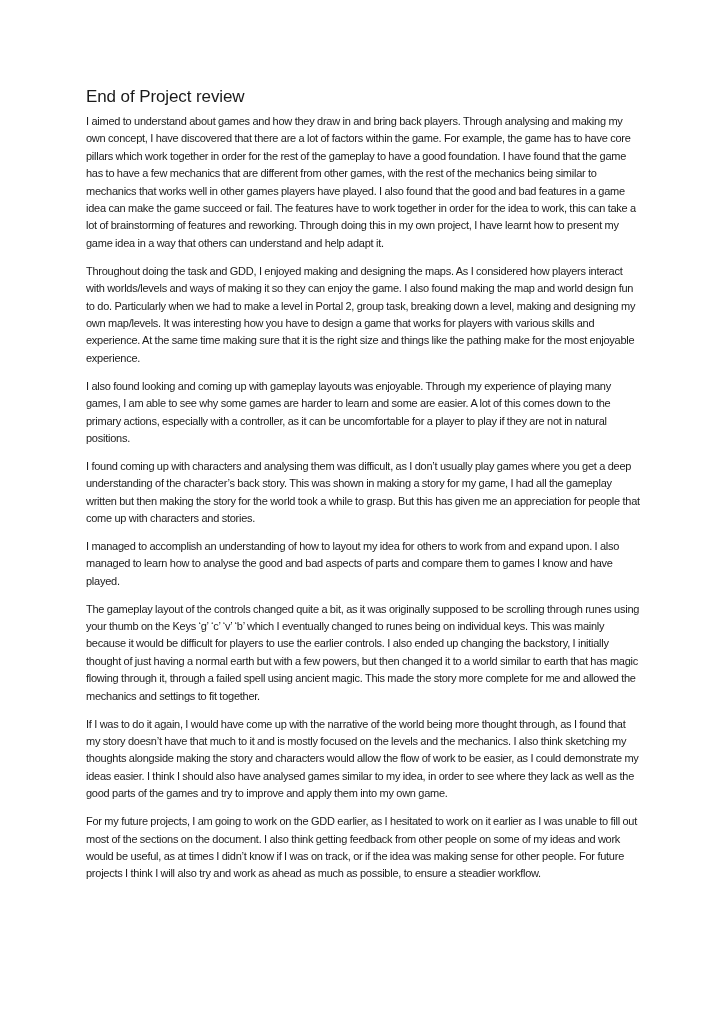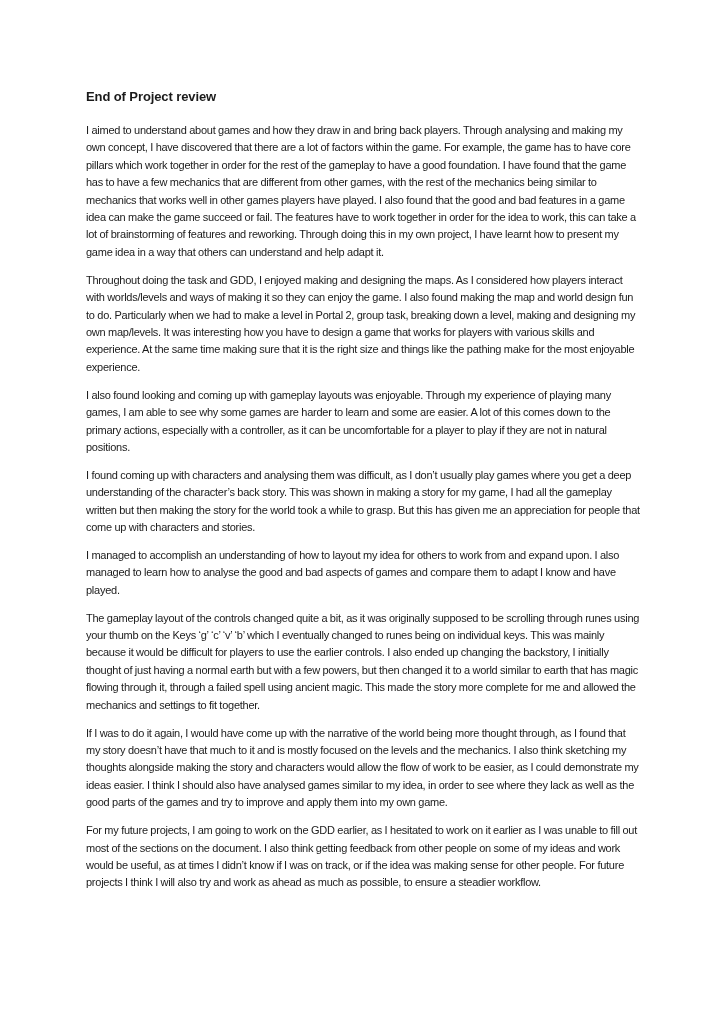--- a/index.html
+++ b/index.html
@@ -11,40 +11,40 @@
     }
     .page {
       position: absolute;
       left: 86px;
       top: 88px;
       width: 556px;
       font-family: "Liberation Sans", sans-serif;
       color: #1a1a1a;
     }
     .title {
-      font-weight: bold;
-      font-size: 13px;
+      font-weight: normal;
+      font-size: 17px;
       line-height: 17px;
-      margin: 0 0 17px 0;
+      margin: 0 0 8px 0;
       letter-spacing: -0.1px;
     }
     .para {
       font-size: 11px;
       line-height: 17.4px;
       margin: 0 0 10.5px 0;
       letter-spacing: -0.25px;
       word-spacing: -0.2px;
     }
   </style>
 </head>
 <body>
 
 <div class="page">
   <div class="title">End of Project review</div>
   <p class="para">I aimed to understand about games and how they draw in and bring back players. Through analysing and making my own concept, I have discovered that there are a lot of factors within the game. For example, the game has to have core pillars which work together in order for the rest of the gameplay to have a good foundation. I have found that the game has to have a few mechanics that are different from other games, with the rest of the mechanics being similar to mechanics that works well in other games players have played. I also found that the good and bad features in a game idea can make the game succeed or fail. The features have to work together in order for the idea to work, this can take a lot of brainstorming of features and reworking. Through doing this in my own project, I have learnt how to present my game idea in a way that others can understand and help adapt it.</p>
   <p class="para">Throughout doing the task and GDD, I enjoyed making and designing the maps. As I considered how players interact with worlds/levels and ways of making it so they can enjoy the game. I also found making the map and world design fun to do. Particularly when we had to make a level in Portal 2, group task, breaking down a level, making and designing my own map/levels. It was interesting how you have to design a game that works for players with various skills and experience. At the same time making sure that it is the right size and things like the pathing make for the most enjoyable experience.</p>
   <p class="para">I also found looking and coming up with gameplay layouts was enjoyable. Through my experience of playing many games, I am able to see why some games are harder to learn and some are easier. A lot of this comes down to the primary actions, especially with a controller, as it can be uncomfortable for a player to play if they are not in natural positions.</p>
   <p class="para">I found coming up with characters and analysing them was difficult, as I don’t usually play games where you get a deep understanding of the character’s back story. This was shown in making a story for my game, I had all the gameplay written but then making the story for the world took a while to grasp. But this has given me an appreciation for people that come up with characters and stories.</p>
-  <p class="para">I managed to accomplish an understanding of how to layout my idea for others to work from and expand upon. I also managed to learn how to analyse the good and bad aspects of games and compare them to adapt I know and have played.</p>
+  <p class="para">I managed to accomplish an understanding of how to layout my idea for others to work from and expand upon. I also managed to learn how to analyse the good and bad aspects of parts and compare them to games I know and have played.</p>
   <p class="para">The gameplay layout of the controls changed quite a bit, as it was originally supposed to be scrolling through runes using your thumb on the Keys ‘g’ ‘c’ ‘v’ ‘b’ which I eventually changed to runes being on individual keys. This was mainly because it would be difficult for players to use the earlier controls. I also ended up changing the backstory, I initially thought of just having a normal earth but with a few powers, but then changed it to a world similar to earth that has magic flowing through it, through a failed spell using ancient magic. This made the story more complete for me and allowed the mechanics and settings to fit together.</p>
   <p class="para">If I was to do it again, I would have come up with the narrative of the world being more thought through, as I found that my story doesn’t have that much to it and is mostly focused on the levels and the mechanics. I also think sketching my thoughts alongside making the story and characters would allow the flow of work to be easier, as I could demonstrate my ideas easier. I think I should also have analysed games similar to my idea, in order to see where they lack as well as the good parts of the games and try to improve and apply them into my own game.</p>
   <p class="para">For my future projects, I am going to work on the GDD earlier, as I hesitated to work on it earlier as I was unable to fill out most of the sections on the document. I also think getting feedback from other people on some of my ideas and work would be useful, as at times I didn’t know if I was on track, or if the idea was making sense for other people. For future projects I think I will also try and work as ahead as much as possible, to ensure a steadier workflow.</p>
 </div>
 
 </body></html>

